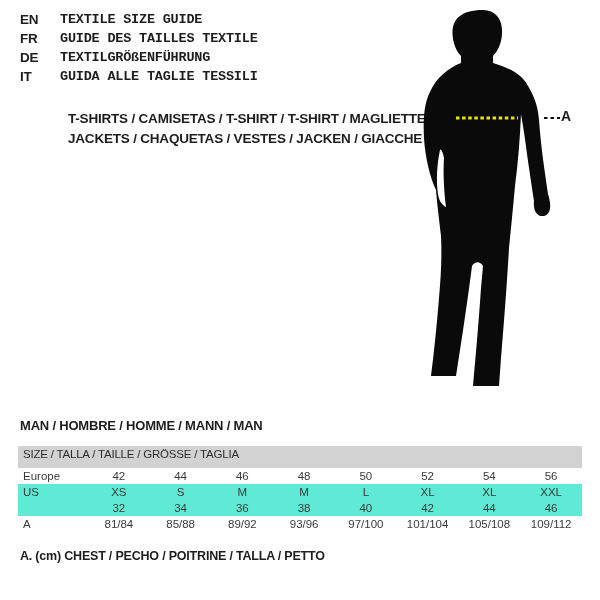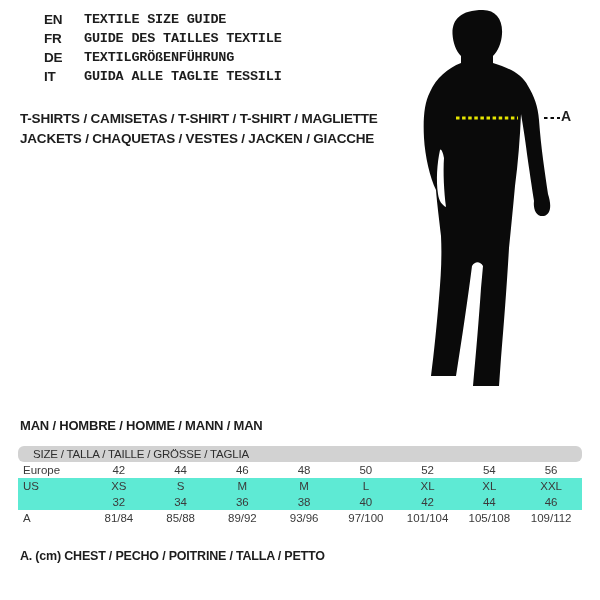--- a/index.html
+++ b/index.html
@@ -2,38 +2,38 @@
 <html><head>
 <meta charset="utf-8">
 <style>
   * { margin:0; padding:0; box-sizing:border-box; }
   html,body { width:600px; height:600px; background:#ffffff; overflow:hidden; }
   body { position:relative; font-family:"Liberation Sans", sans-serif; color:#1d1d1d; }
 
   
   .lang-list { position:absolute; left:20px; top:10px; }
   .lang-row { display:flex; line-height:19px; font-size:13.5px; font-weight:700; letter-spacing:-0.2px; }
-  .lang-code { width:40px;margin-left:24px; }
+  .lang-code { width:40px; }
   .lang-title { white-space:nowrap;font-family:Liberation Mono, monospace; }
 
   
   .categories { position:absolute; left:20px; top:109px; }
-  .category-line { line-height:19.5px; font-size:13.5px; font-weight:700; letter-spacing:-0.2px; white-space:nowrap; }
+  .category-line { line-height:19.5px; font-size:13.5px; font-weight:700; letter-spacing:-0.2px; white-space:nowrap;margin-left:48px; }
 
   
   .figure-wrap { position:absolute; left:406px; top:8px; width:160px; height:384px; }
   .measure-label { position:absolute; left:561px; top:108px; font-size:14px; font-weight:700; }
 
   
   .section-title { position:absolute; left:20px; top:418px; font-size:13px; font-weight:700; letter-spacing:-0.2px; }
 
   
   .size-table-wrap { position:absolute; left:18px; top:446px; width:564px; }
-  .table-header { height:16px; line-height:16px; background:#d2d2d2; color:#2e2e2e;
-                  font-size:11.5px; padding-left:15px; letter-spacing:-0.2px;border-radius:6px; }
+  .table-header { height:22px; line-height:16px; background:#d2d2d2; color:#2e2e2e;
+                  font-size:11.5px; padding-left:5px; letter-spacing:-0.2px; }
   table { width:100%; border-collapse:collapse; table-layout:fixed; }
   td { height:16px; font-size:11.5px; color:#3a3a3a; text-align:center; vertical-align:middle; }
   td.lbl { width:70px; text-align:left; padding-left:5px; }
   tr.shaded { background:#5eead4; }
 
   
   .footnote { position:absolute; left:20px; top:549px; font-size:12.5px; font-weight:700; letter-spacing:-0.2px; }
 </style>
 </head>
 <body>

